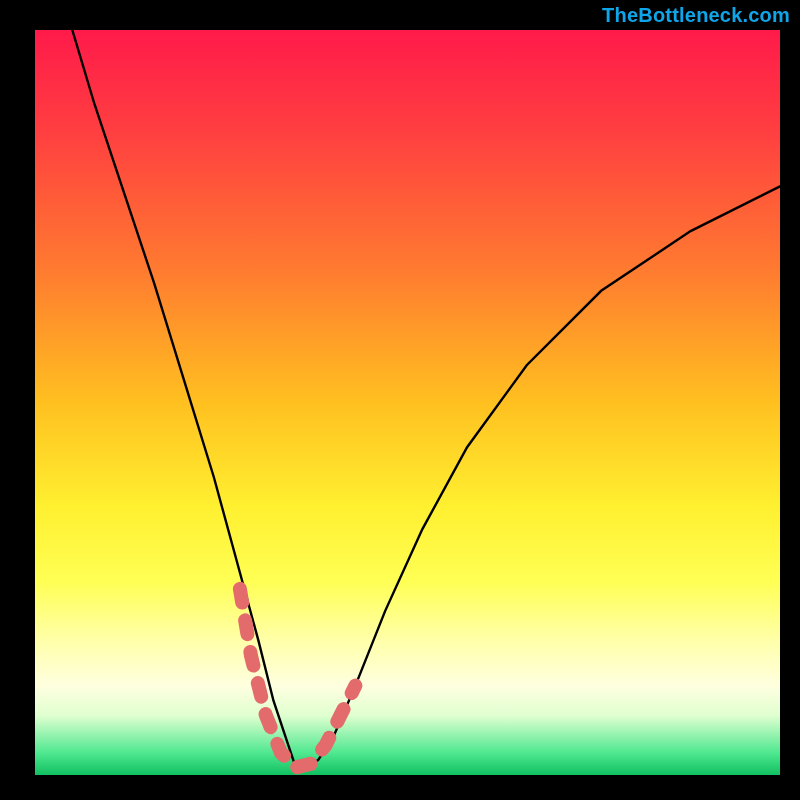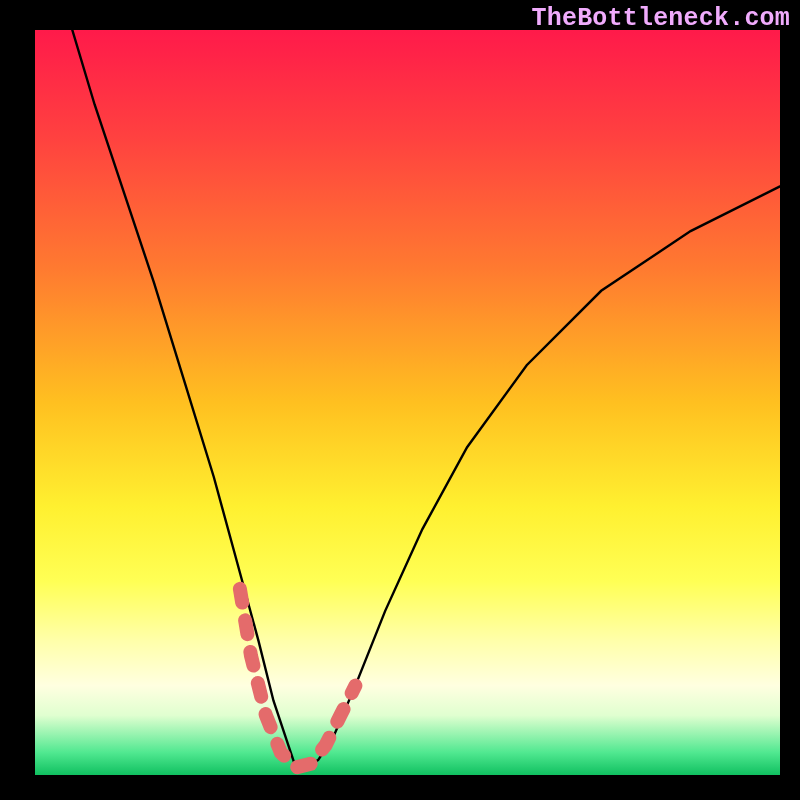--- a/index.html
+++ b/index.html
@@ -36,24 +36,24 @@
       #ffffe0 88%,
       #e0ffd0 92%,
       #50e890 97%,
       #10c060 100%
     );
   }
   .watermark {
     position: absolute;
     top: 4px;
     right: 10px;
-    font-family: Liberation Mono, monospace;
-    font-size: 25px;
+    font-family: Liberation Sans, sans-serif;
+    font-size: 20px;
     font-weight: 600;
-    color: #f0abfc;
+    color: #0ea5e9;
     letter-spacing: 0.2px;
   }
   svg.curve {
     position: absolute;
     left: 0;
     top: 0;
     width: 745px;
     height: 745px;
   }
 </style>

